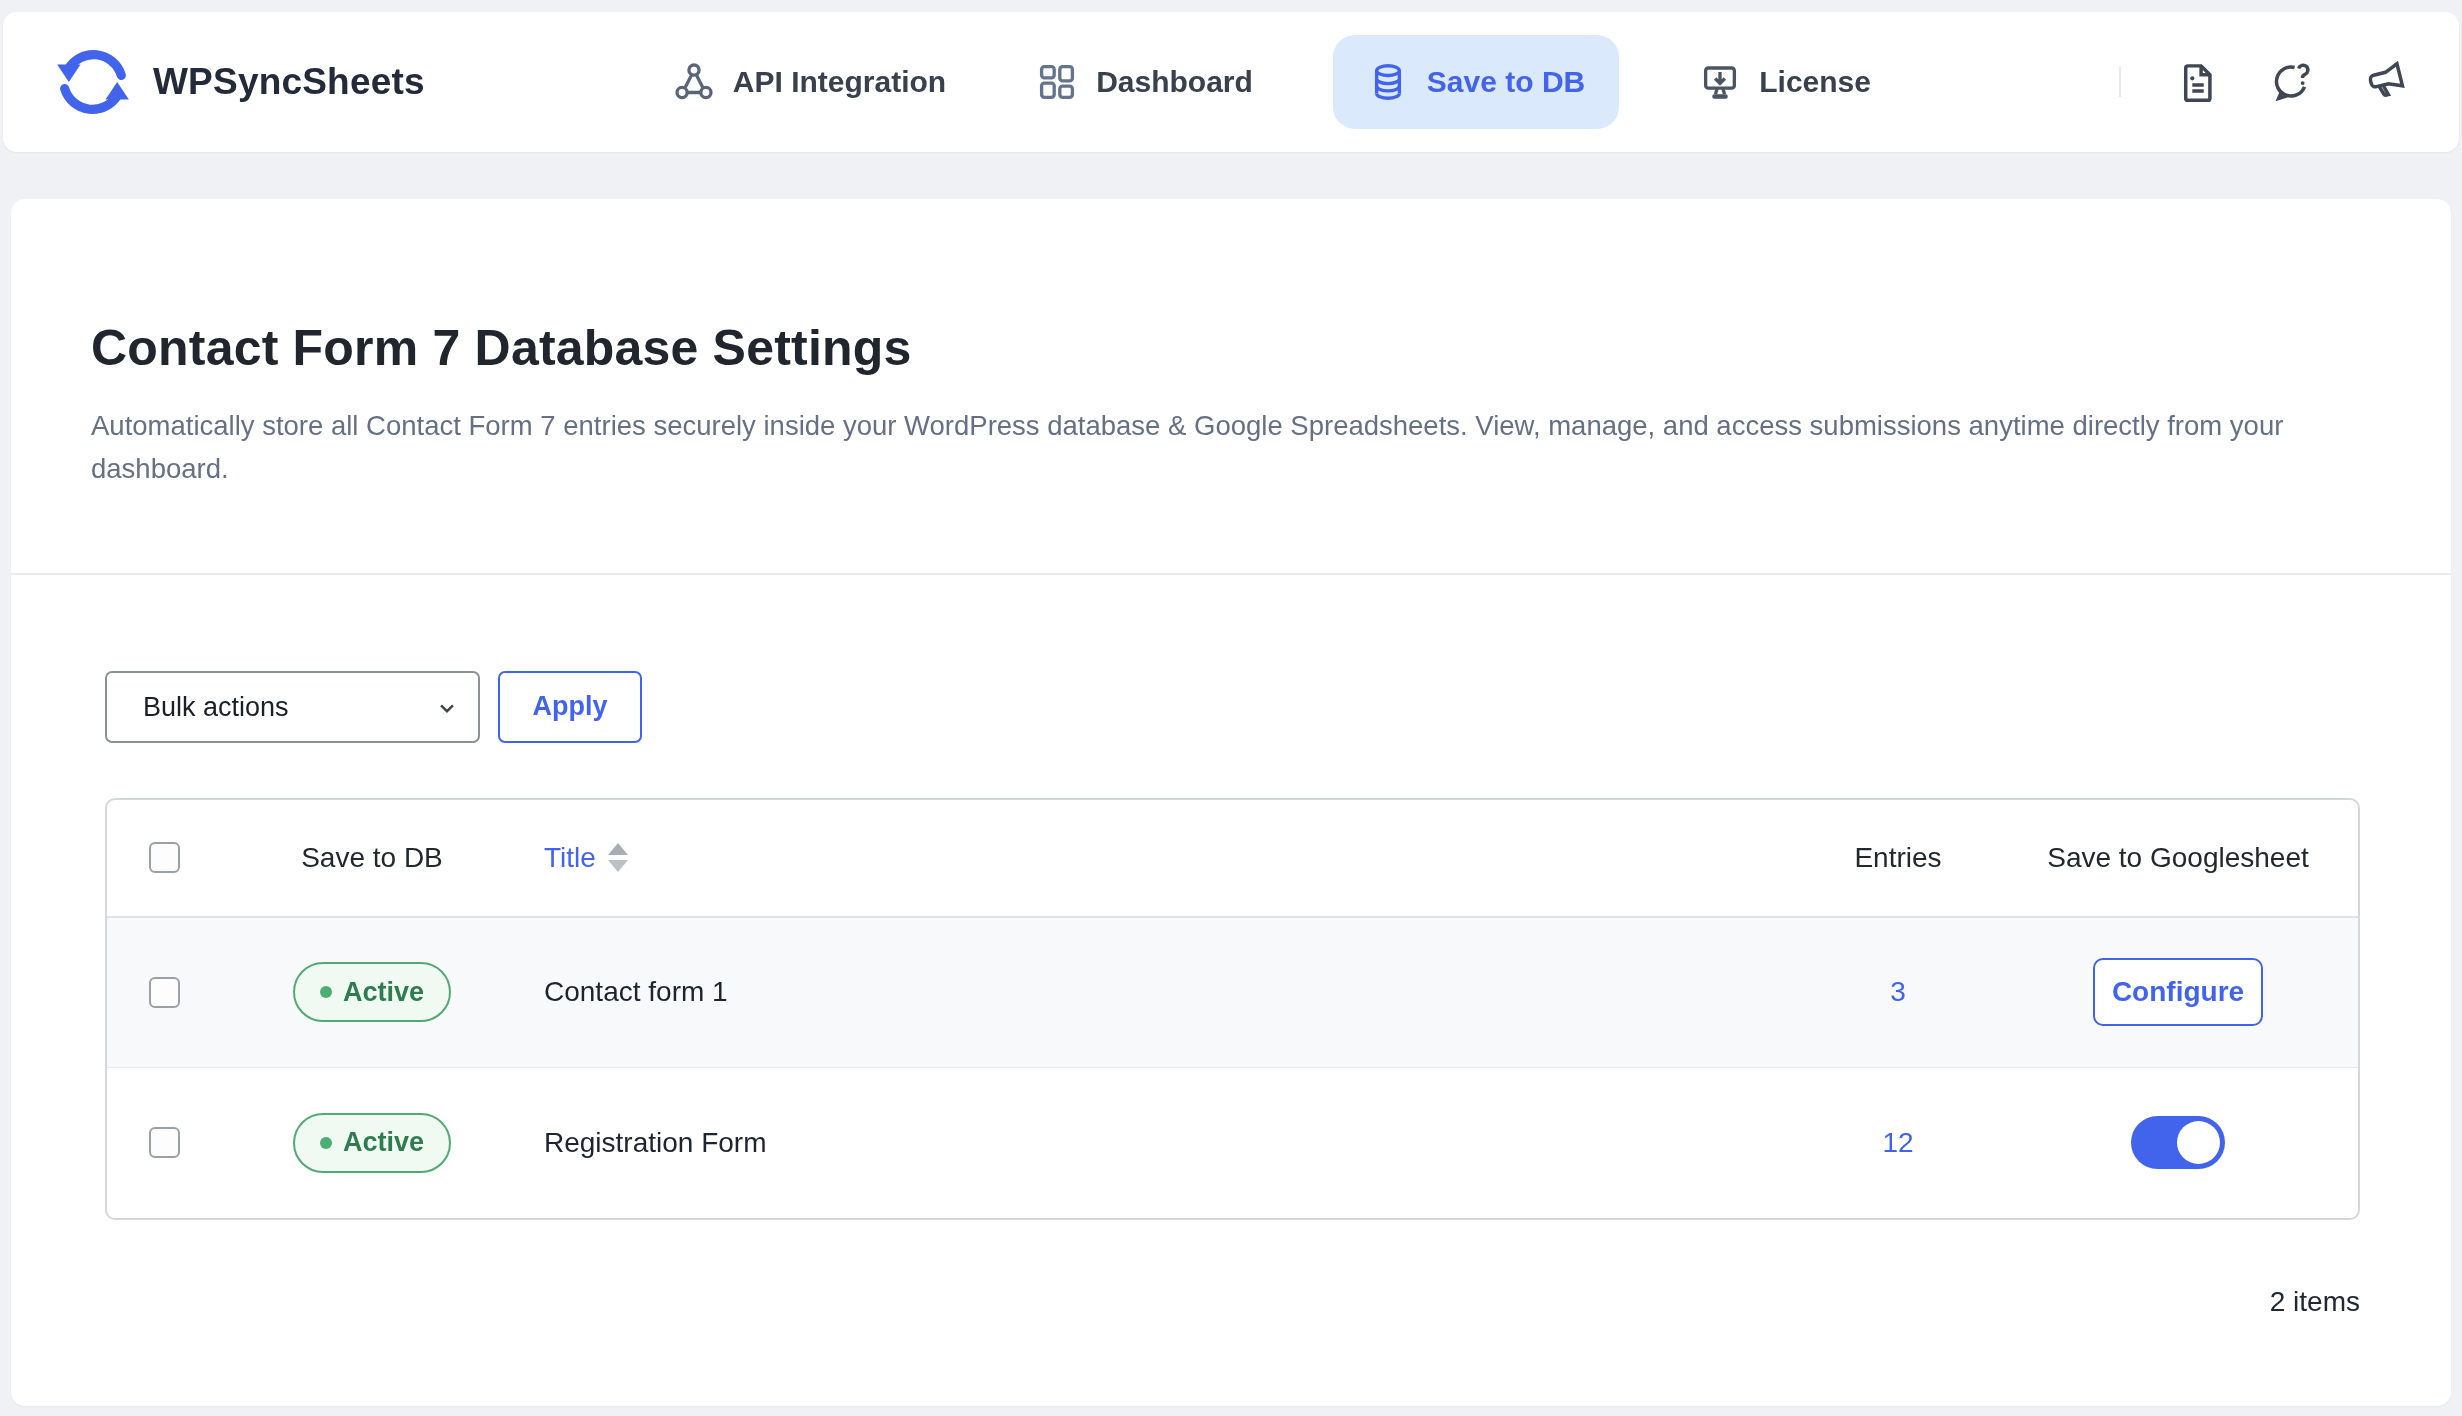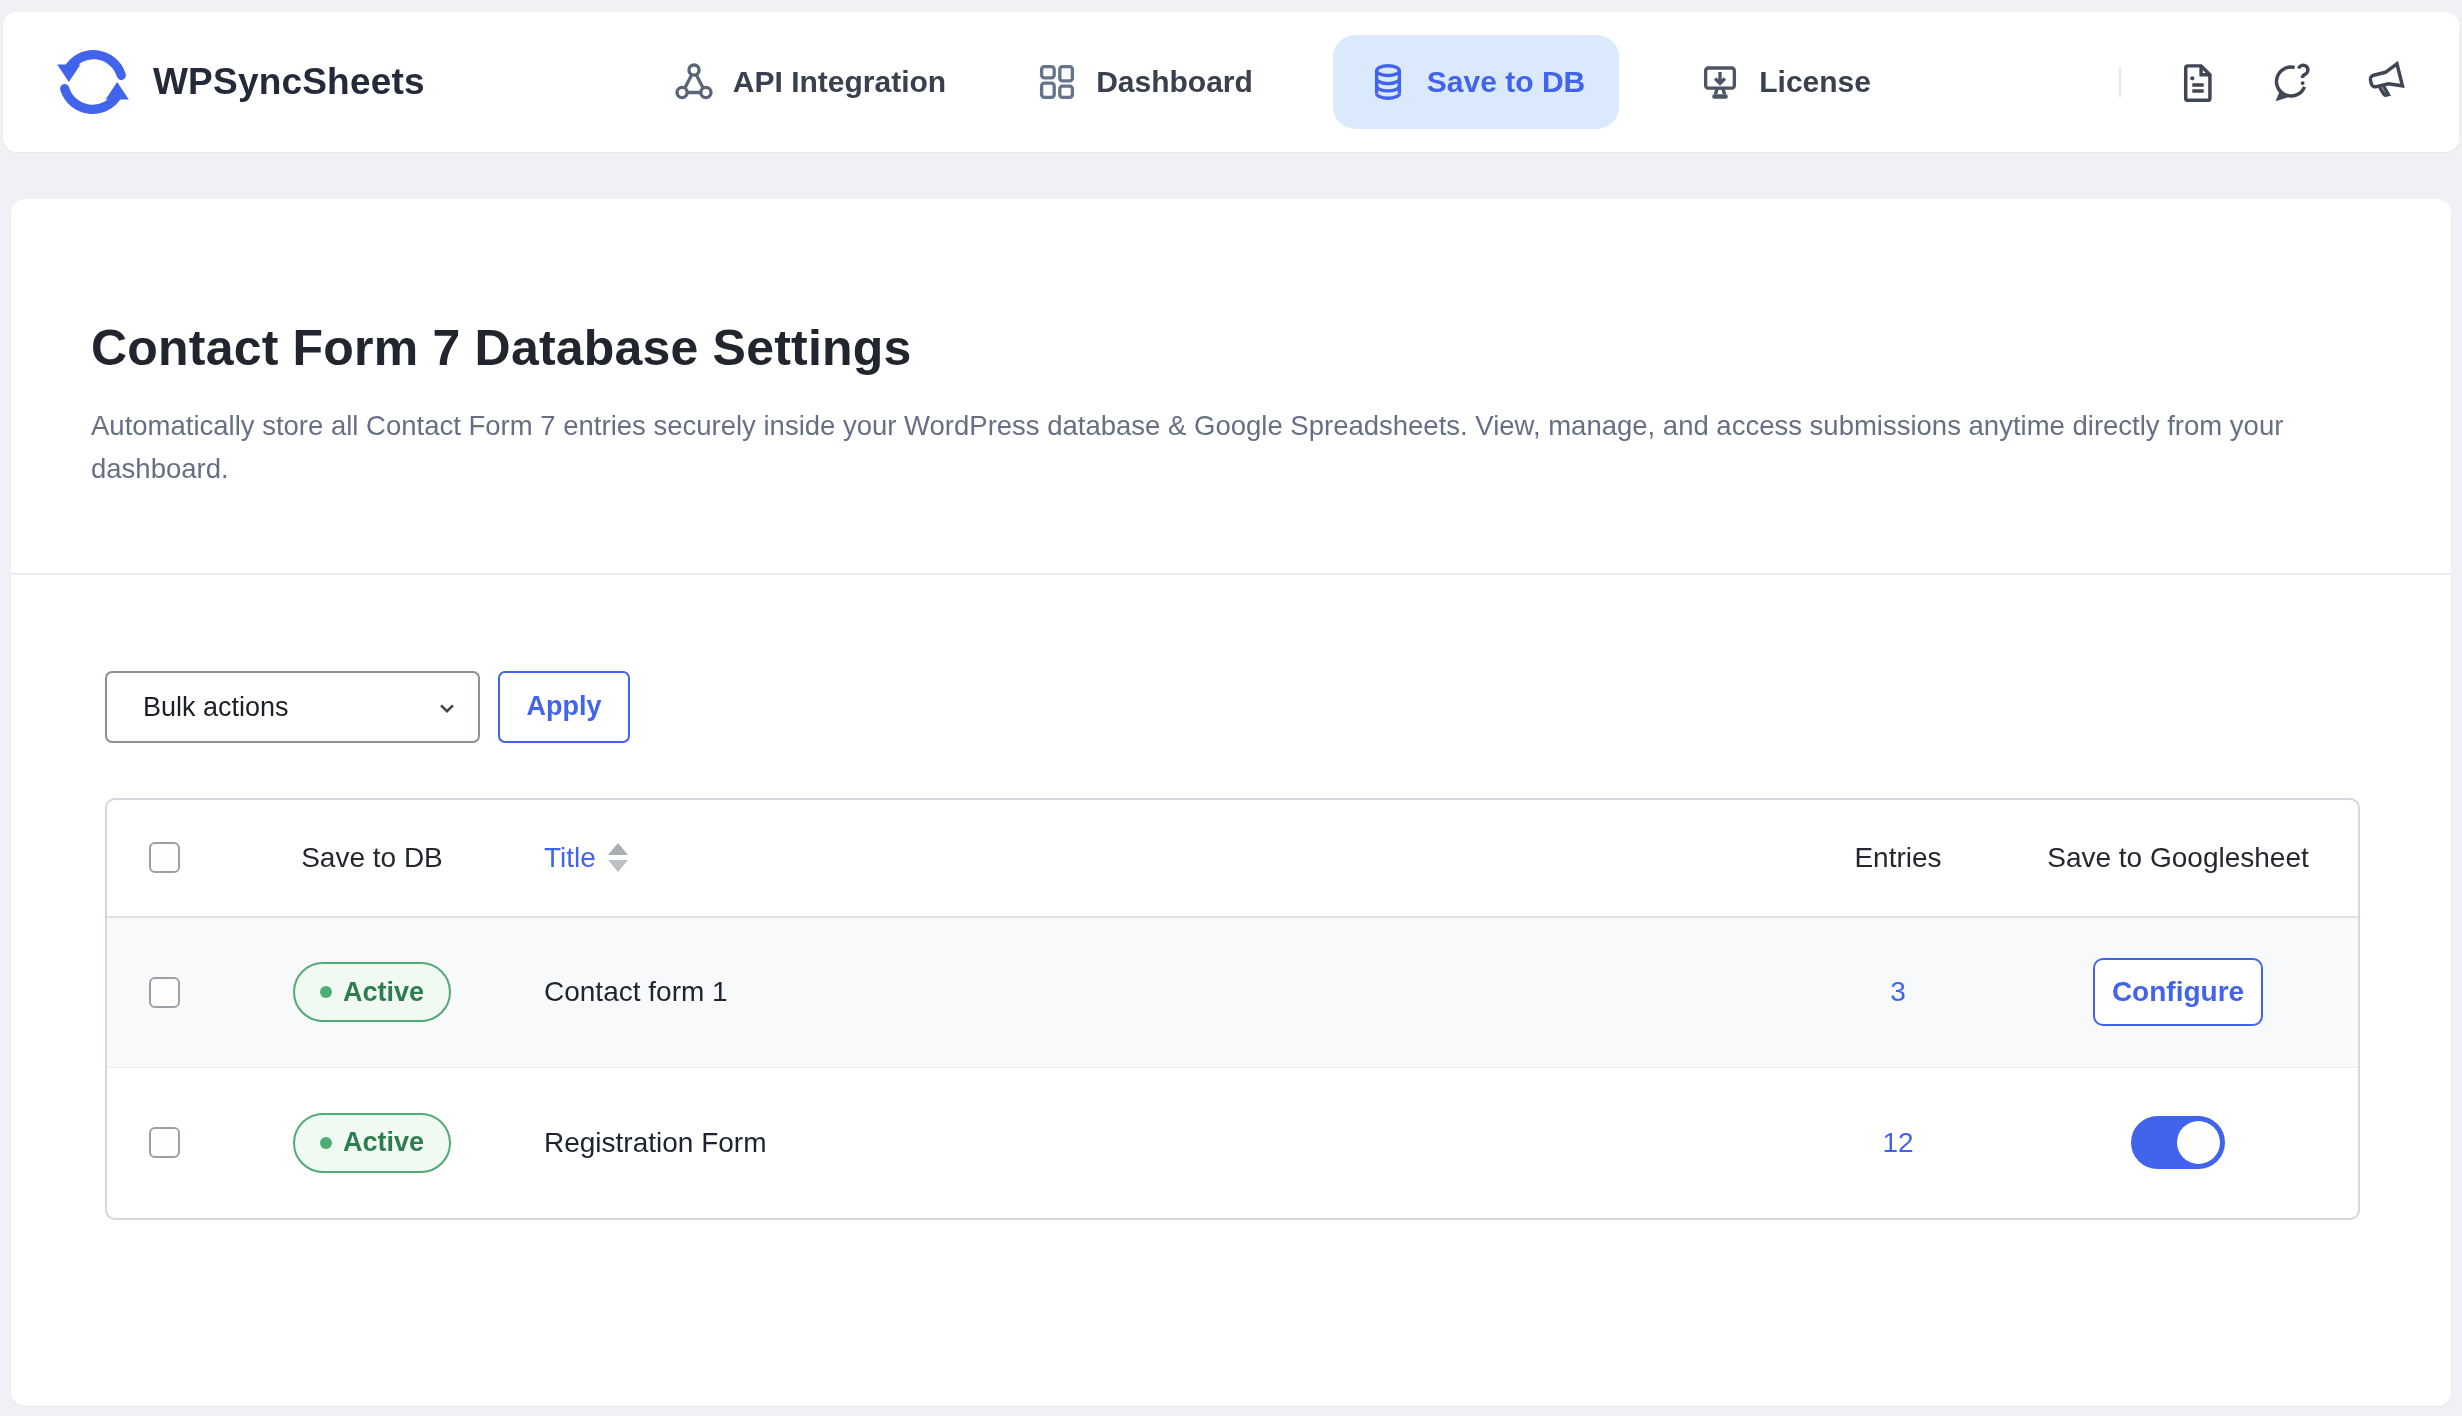--- a/index.html
+++ b/index.html
@@ -84,21 +84,21 @@
     position:absolute; right:20px; top:24px;
     width:26px; height:26px; color:#41464e; pointer-events:none;
   }
   .btn-outline {
     height:72px;
     background:#fff;
     border:2px solid #4263eb; border-radius:7px;
     color:#4263eb; font-family:inherit; font-size:27px; font-weight:700;
     cursor:pointer;
   }
-  .apply-btn { width:132px; }
+  .apply-btn { width:144px; }
   .search-input {
     width:388px; height:72px;
     border:2px solid #969aa1; border-radius:8px;
     font-family:inherit; font-size:27px; padding:0 20px;
     background:#fff; color:#1b2026;
   }
   .search-btn { width:258px; font-size:28px; }
 
   
   .forms-table {
@@ -348,14 +348,15 @@
           <a class="entries-link">12</a>
         </div>
         <div class="cell-center">
           <div class="toggle">
             <div class="knob"></div>
           </div>
         </div>
       </div>
     </div>
 
+    <div class="table-footer">2 items</div>
   </div>
 </div>
 
 </body></html>

